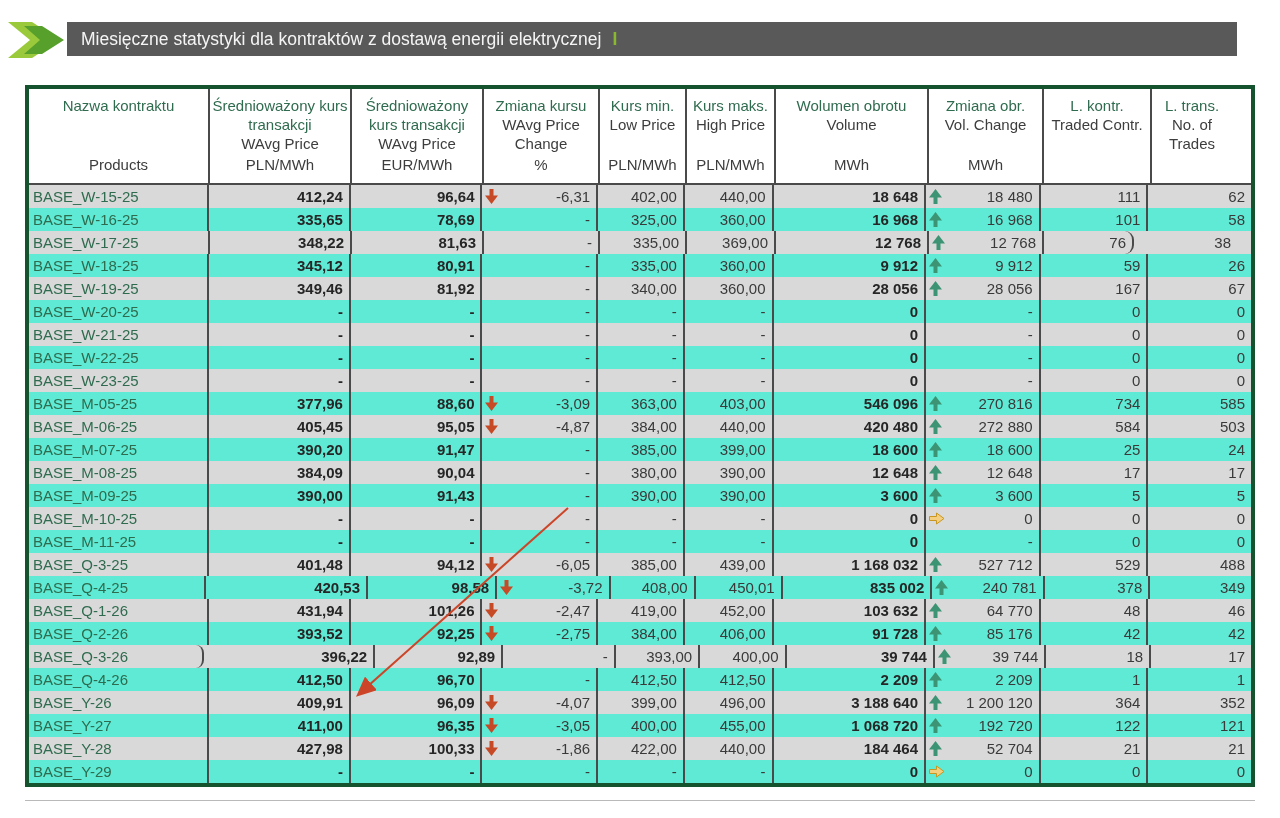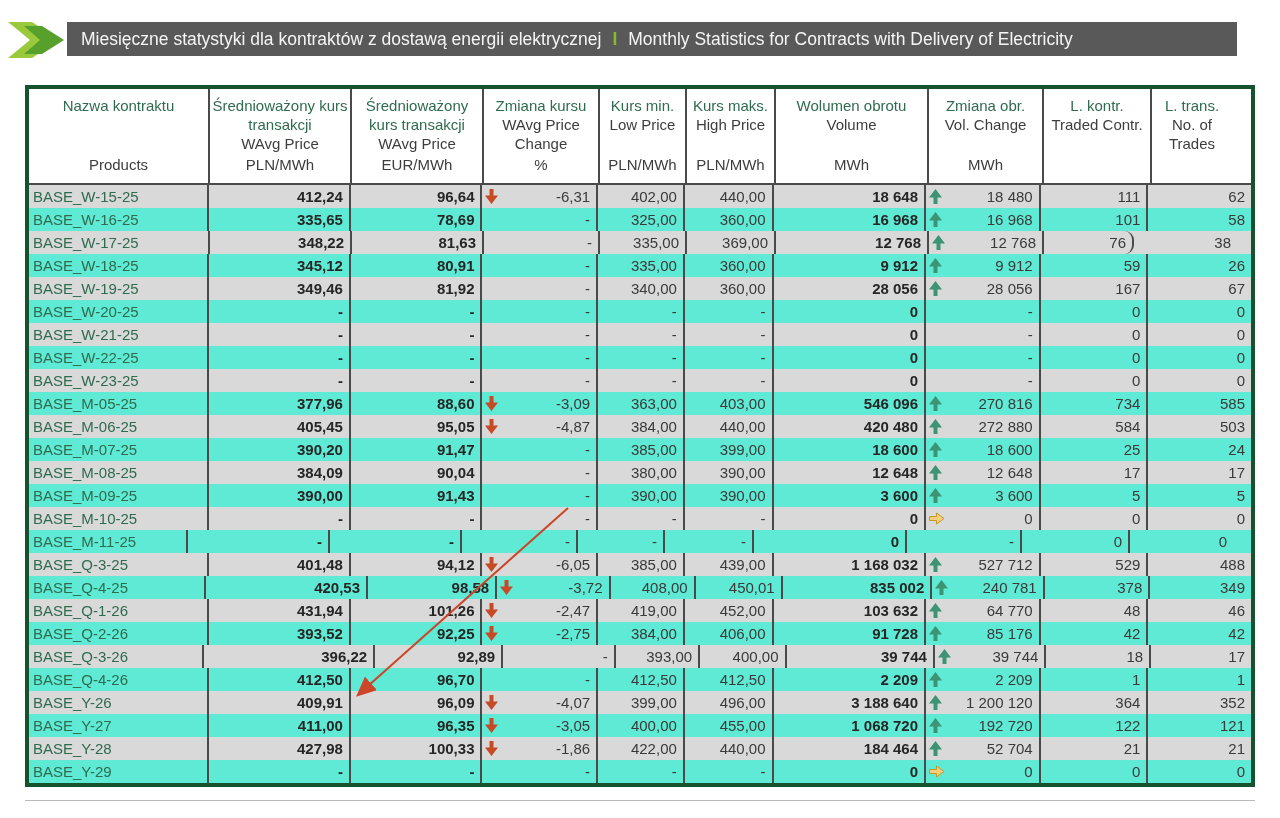--- a/index.html
+++ b/index.html
@@ -47,21 +47,20 @@
 <div class="page">
 
   <svg class="chevron" width="58" height="40" viewBox="0 0 58 40">
     <polygon points="0,2 24,2 52,20 24,38 0,38 22,20" fill="#9aca3c"></polygon>
     <polygon points="16,6 34,6 56,20 34,34 16,34 32,20" fill="#57a02c"></polygon>
   </svg>
 
   <div class="banner">
     <span>Miesięczne statystyki dla kontraktów z dostawą energii elektrycznej</span>
     <span class="sep">I</span>
-    <span>Monthly Statistics for Contracts with Delivery of Electricity</span>
   </div>
 
   <div class="tbl">
     <div class="thead" id="thead">
         <div class="th" style="width: 181px;">
           <div>
             <span class="pl">Nazwa kontraktu</span>
           </div>
           <div>
             <span class="en">Products</span>
@@ -380,21 +379,21 @@
           <div class="td c-num c-bold" style="width: 153px;"><span>0</span></div>
           <div class="td c-num" style="width: 115px;"><span class="arr" style="top: 5px;">
               <svg width="16" height="13" viewBox="0 0 16 13">
                 <polygon points="0.5,4.5 7.5,4.5 7.5,1 15,6.5 7.5,12 7.5,8.5 0.5,8.5" fill="#f3cf7f" stroke="#c9971f" stroke-width="1"></polygon>
               </svg>
             </span><span>0</span></div>
           <div class="td c-num" style="width: 108px;"><span>0</span></div>
           <div class="td c-num" style="width: 103px;"><span>0</span></div>
         </div>
         <div class="tr">
-          <div class="td c-name" style="width: 159px;"><span>BASE_M-11-25</span></div>
+          <div class="td c-name" style="width: 181px;"><span>BASE_M-11-25</span></div>
           <div class="td c-num c-bold" style="width: 142px;"><span>-</span></div>
           <div class="td c-num c-bold" style="width: 132px;"><span>-</span></div>
           <div class="td c-num" style="width: 116px;"><span>-</span></div>
           <div class="td c-num" style="width: 87px;"><span>-</span></div>
           <div class="td c-num" style="width: 89px;"><span>-</span></div>
           <div class="td c-num c-bold" style="width: 153px;"><span>0</span></div>
           <div class="td c-num" style="width: 115px;"><span>-</span></div>
           <div class="td c-num" style="width: 108px;"><span>0</span></div>
           <div class="td c-num" style="width: 103px;"><span>0</span></div>
         </div>
@@ -472,21 +471,21 @@
           <div class="td c-num c-bold" style="width: 153px;"><span>91 728</span></div>
           <div class="td c-num" style="width: 115px;"><span class="arr" style="top: 4px;">
               <svg width="13" height="15" viewBox="0 0 13 15">
                 <polygon points="6.5,0 13,8.5 8.5,8.5 8.5,15 4.5,15 4.5,8.5 0,8.5" fill="#3d9474"></polygon>
               </svg>
             </span><span>85 176</span></div>
           <div class="td c-num" style="width: 108px;"><span>42</span></div>
           <div class="td c-num" style="width: 103px;"><span>42</span></div>
         </div>
         <div class="tr alt">
-          <div class="td c-name" style="width: 181px;"><span>BASE_Q-3-26</span></div>
+          <div class="td c-name" style="width: 181px; border-radius: 8px;"><span>BASE_Q-3-26</span></div>
           <div class="td c-num c-bold" style="width: 170px; margin-left: 6px;"><span>396,22</span></div>
           <div class="td c-num c-bold" style="width: 132px;"><span>92,89</span></div>
           <div class="td c-num" style="width: 116px;"><span>-</span></div>
           <div class="td c-num" style="width: 87px;"><span>393,00</span></div>
           <div class="td c-num" style="width: 89px;"><span>400,00</span></div>
           <div class="td c-num c-bold" style="width: 153px;"><span>39 744</span></div>
           <div class="td c-num" style="width: 115px;"><span class="arr" style="top: 4px;">
               <svg width="13" height="15" viewBox="0 0 13 15">
                 <polygon points="6.5,0 13,8.5 8.5,8.5 8.5,15 4.5,15 4.5,8.5 0,8.5" fill="#3d9474"></polygon>
               </svg>

